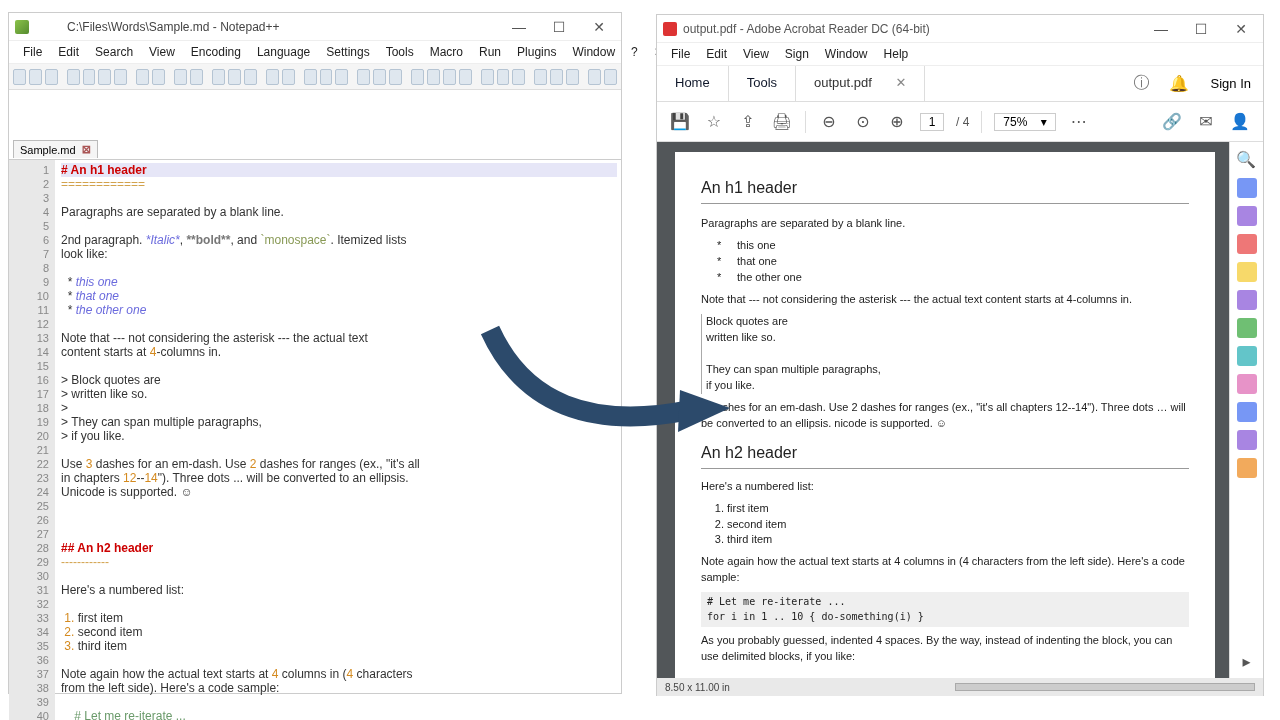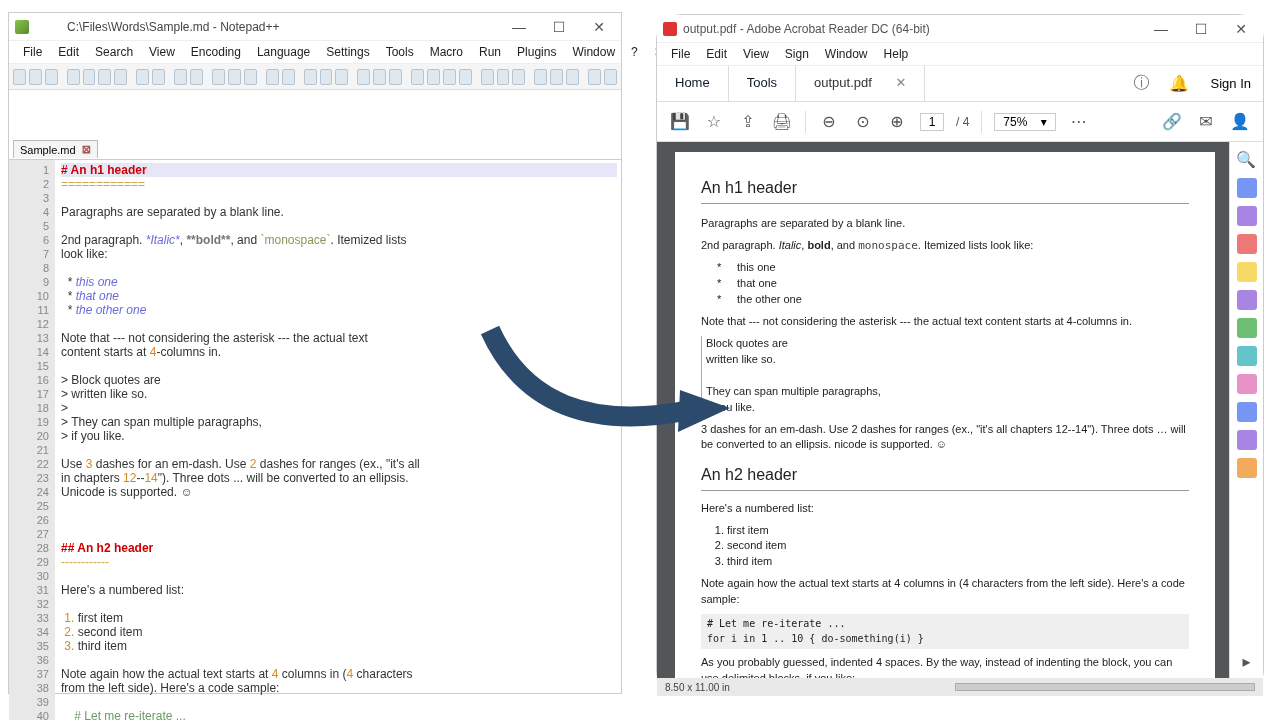--- a/index.html
+++ b/index.html
@@ -10,21 +10,21 @@
   position: relative;
   overflow: hidden;
   font-size: 12px;
 }
 .window {
   position: absolute;
   background: #fff;
   border: 1px solid #ccc;
 }
 .npp { left: 8px; top: 12px; width: 614px; height: 682px; }
-.acr { left: 656px; top: 14px; width: 608px; height: 682px; border-radius: 26px; }
+.acr { left: 656px; top: 14px; width: 608px; height: 682px; }
 
 .titlebar {
   height: 28px;
   display: flex;
   align-items: center;
   padding: 0 6px;
   border-bottom: 1px solid #eee;
 }
 .npp .titlebar { background: #fff; color: #444; gap: 32px; }
 .acr .titlebar { background: #fff; color: #555; }
@@ -358,23 +358,20 @@
     <div class="ibtn">⋯</div>
     <div class="grow"></div>
     <div class="ibtn">🔗</div>
     <div class="ibtn">✉</div>
     <div class="ibtn">👤</div>
   </div>
   <div class="content">
     <div class="page">
       <h1>An h1 header</h1>
       <p>Paragraphs are separated by a blank line.</p>
-      <p>
-        <span>2nd paragraph. </span><i>Italic</i><span>, </span><b>bold</b><span>, and </span><span class="mono">monospace</span><span>. Itemized lists look like:</span>
-      </p>
       <ul id="pdf-ul">
           <li>this one</li>
           <li>that one</li>
           <li>the other one</li>
         </ul>
       <p>Note that --- not considering the asterisk --- the actual text content starts at 4-columns in.</p>
       <div class="bq">
         <div>Block quotes are</div>
         <div>written like so.</div>
         <br>

